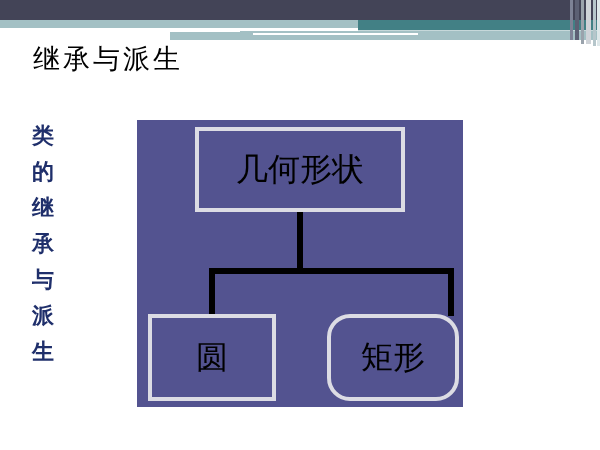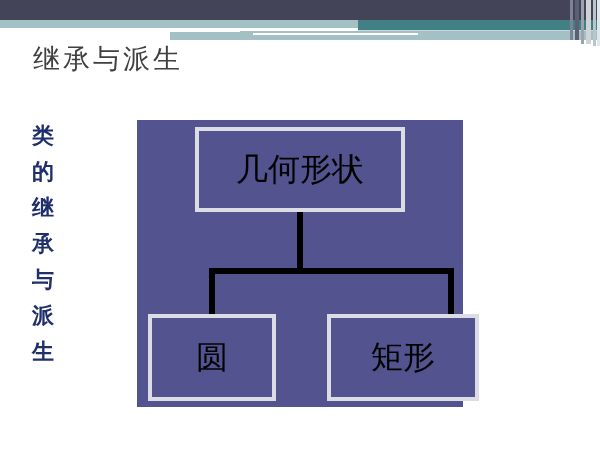--- a/index.html
+++ b/index.html
@@ -81,21 +81,21 @@
   .vs6 { left: 597px; width: 3px;  height: 46px; background: #dde7e9; }
 
   
   .title {
     position: absolute;
     left: 33px;
     top: 42px;
     font-family: "DejaVu Sans", "Liberation Sans", sans-serif;
     font-size: 27px;
     letter-spacing: 3px;
-    color: #404040;
+    color: #000000;
     white-space: nowrap;
     line-height: 1.25;
   }
 
   
   .vcaption {
     position: absolute;
     left: 26px;
     top: 118px;
     width: 34px;
@@ -135,22 +135,23 @@
     width: 210px; height: 85px;
     font-size: 32px;
   }
   #node-circle {
     left: 11px; top: 194px;
     width: 128px; height: 87px;
     font-size: 32px;
   }
   #node-rect {
     left: 190px; top: 194px;
-    width: 152px; height: 87px;
+    width: 132px; height: 87px;
     font-size: 32px;
+    border-radius: 23px;
   }
 
   .conn {
     position: absolute;
     background: #000000;
   }
   
   #conn-stem   { left: 160px; top: 92px;  width: 6px;  height: 56px; }
   
   #conn-bar    { left: 72px;  top: 148px; width: 245px; height: 6px; }

